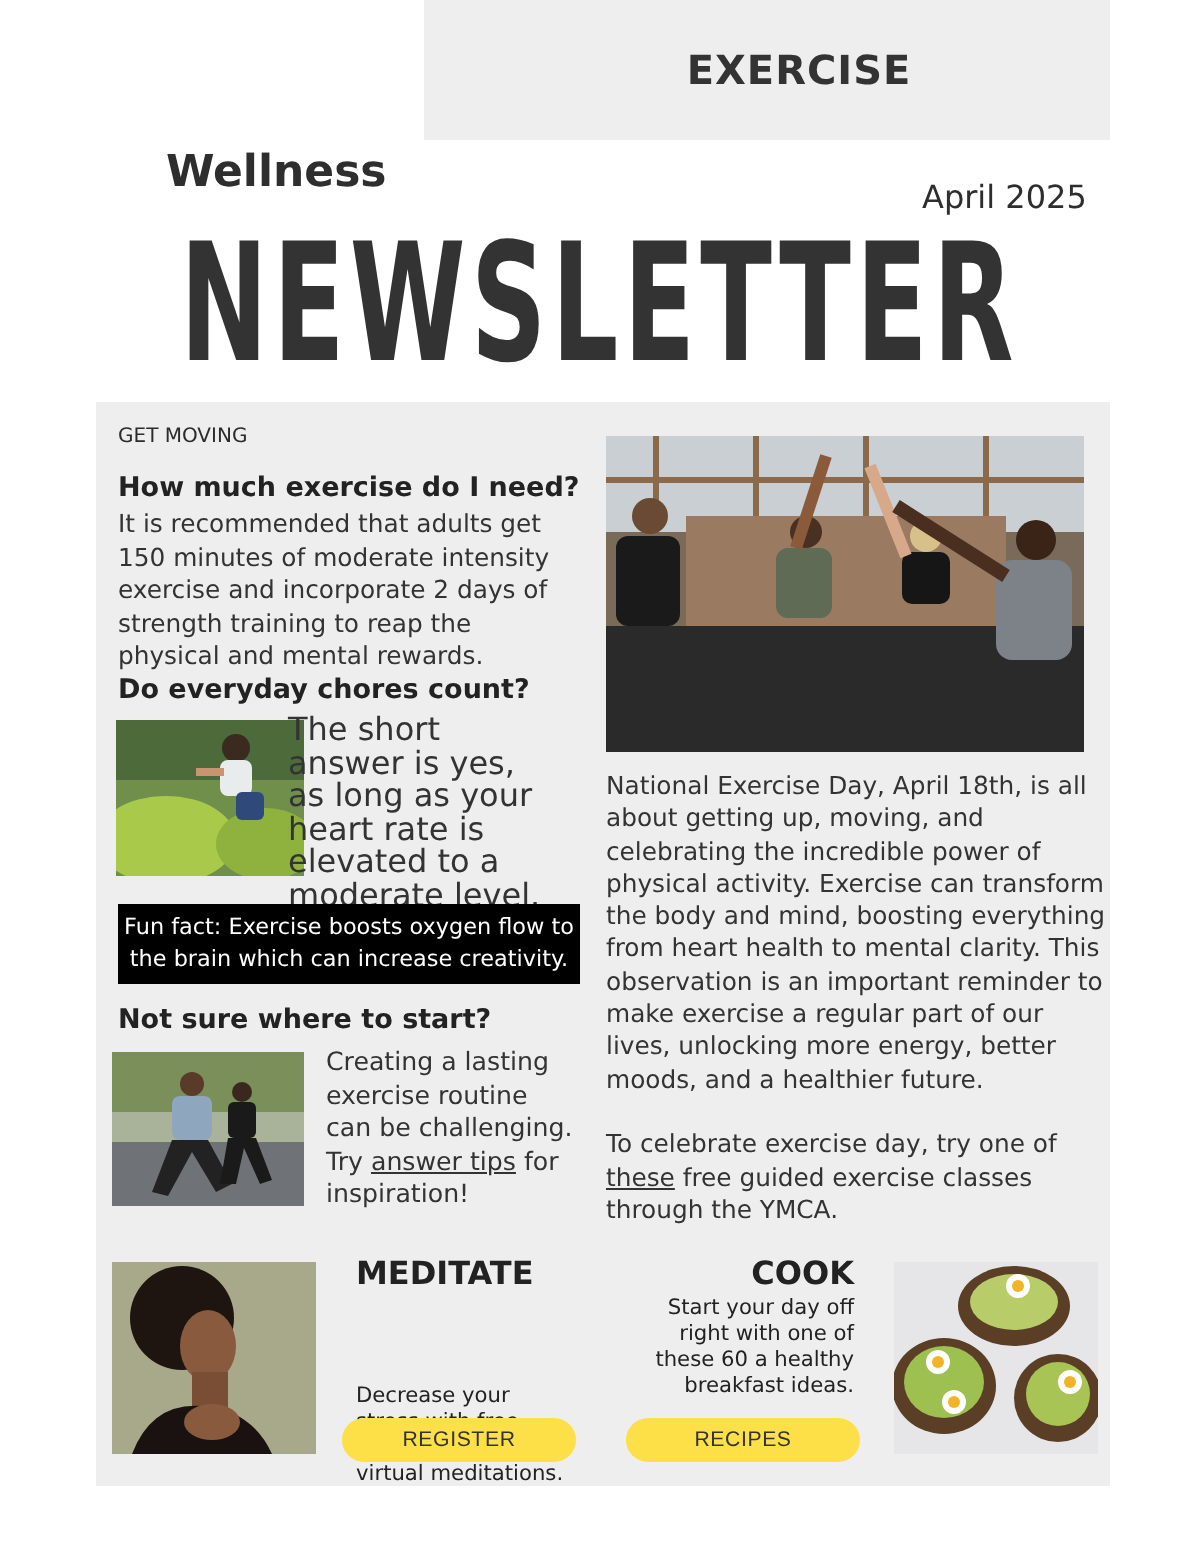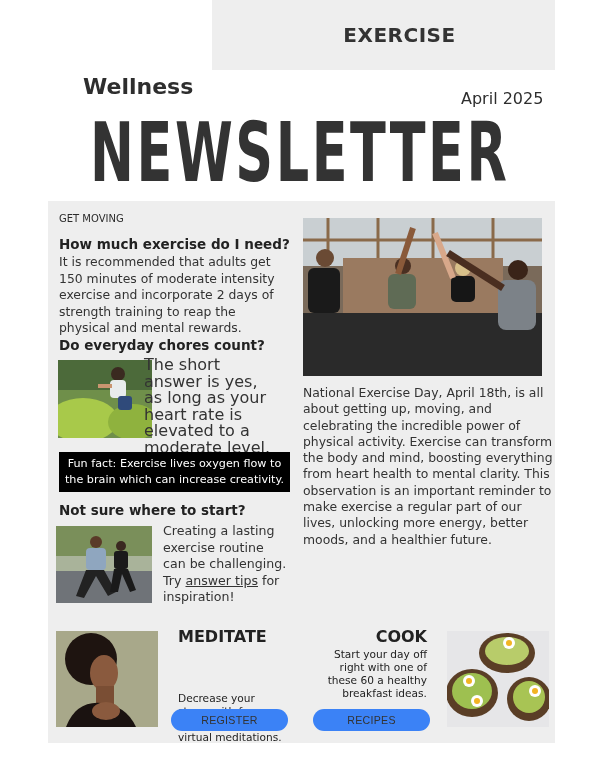--- a/index.html
+++ b/index.html
@@ -18,21 +18,21 @@
   .q { position: absolute; font-size: 13.5px; font-weight: bold; color: #222; white-space: nowrap; }
   .body-txt { position: absolute; font-size: 12.4px; line-height: 16.5px; color: #333; }
   .body-txt u { text-decoration: underline; }
   .photo { position: absolute; overflow: hidden; }
   .fact { position: absolute; left: 59px; top: 452px; width: 231px; height: 40px; background: #000; color: #fff;
     font-size: 11.2px; line-height: 16px; text-align: center; padding-top: 4px; }
   .right-txt { position: absolute; left: 303px; top: 385px; width: 250px; font-size: 12.4px; line-height: 16.3px; color: #333; }
   .right-txt p { margin-bottom: 16.3px; }
   .bottom-h { position: absolute; font-size: 16px; font-weight: bold; color: #222; top: 627px; }
   .bottom-txt { position: absolute; font-size: 10.6px; line-height: 13px; color: #222; top: 648px; }
-  .pill { position: absolute; top: 709px; width: 117px; height: 22px; background: #3b82f6; border-radius: 11px;
+  .pill { position: absolute; top: 709px; width: 117px; height: 22px; background: #fde047; border-radius: 11px;
     font-size: 10.6px; color: #333; display: flex; align-items: center; justify-content: center; letter-spacing: 0.3px; border: none; }
 </style>
 </head>
 <body>
 
 <div class="topic-banner">
   <span>EXERCISE</span>
 </div>
 
 <div class="wellness">Wellness</div>
@@ -58,21 +58,21 @@
     <circle cx="60" cy="14" r="7" fill="#3a2a20"></circle>
     <rect x="52" y="20" width="16" height="18" rx="4" fill="#e8ecec"></rect>
     <rect x="60" y="36" width="14" height="14" rx="3" fill="#2f4a7a"></rect>
     <rect x="40" y="24" width="14" height="4" fill="#c99570"></rect>
   </svg>
 </div>
 <div class="body-txt" style="left:144px;top:357px;width:128px;font-size:16px;line-height:16.5px;">
   <span>The short answer is yes, as long as your heart rate is elevated to a moderate level. Read more </span><u style="cursor:pointer">here.</u>
 </div>
 
-<div class="fact">Fun fact: Exercise lives oxygen flow to the brain which can increase creativity.</div>
+<div class="fact">Fun fact: Exercise boosts oxygen flow to the brain which can increase creativity.</div>
 
 <div class="q" style="left:59px;top:502px;">Not sure where to start?</div>
 <div class="photo" style="left:56px;top:526px;width:96px;height:77px;">
   <svg width="96" height="77" viewBox="0 0 96 77">
     <rect width="96" height="77" fill="#a9b39a"></rect>
     <rect x="0" y="0" width="96" height="30" fill="#7a8f5a"></rect>
     <rect x="0" y="45" width="96" height="32" fill="#6f7378"></rect>
     <circle cx="40" cy="16" r="6" fill="#5a3a28"></circle>
     <rect x="30" y="22" width="20" height="22" rx="4" fill="#8fa6bf"></rect>
     <path d="M30 44 L20 70 L28 72 L40 50 L52 70 L60 66 L48 44 Z" fill="#222"></path>
@@ -107,20 +107,23 @@
     <rect x="148" y="58" width="24" height="26" rx="5" fill="#161616"></rect>
     <path d="M150 60 L132 15" stroke="#d8a88a" stroke-width="6"></path>
     <circle cx="215" cy="52" r="10" fill="#3a2418"></circle>
     <rect x="195" y="62" width="38" height="50" rx="8" fill="#7c8288"></rect>
     <path d="M200 70 L145 35" stroke="#4a2e20" stroke-width="7"></path>
   </svg>
 </div>
 
 <div class="right-txt">
   <p>National Exercise Day, April 18th, is all about getting up, moving, and celebrating the incredible power of physical activity. Exercise can transform the body and mind, boosting everything from heart health to mental clarity. This observation is an important reminder to make exercise a regular part of our lives, unlocking more energy, better moods, and a healthier future.</p>
+  <p>
+    <span>To celebrate exercise day, try one of </span><u style="cursor:pointer">these</u><span> free guided exercise classes through the YMCA.</span>
+  </p>
 </div>
 
 <div class="photo" style="left:56px;top:631px;width:102px;height:96px;">
   <svg width="102" height="96" viewBox="0 0 102 96">
     <rect width="102" height="96" fill="#a8a88a"></rect>
     <circle cx="35" cy="28" r="26" fill="#1e1410"></circle>
     <ellipse cx="48" cy="42" rx="14" ry="18" fill="#8a5a3e"></ellipse>
     <rect x="40" y="55" width="18" height="20" fill="#7a4e34"></rect>
     <path d="M10 96 Q20 70 45 72 Q70 74 80 96 Z" fill="#1a1210"></path>
     <ellipse cx="50" cy="80" rx="14" ry="9" fill="#8a5a3e"></ellipse>

